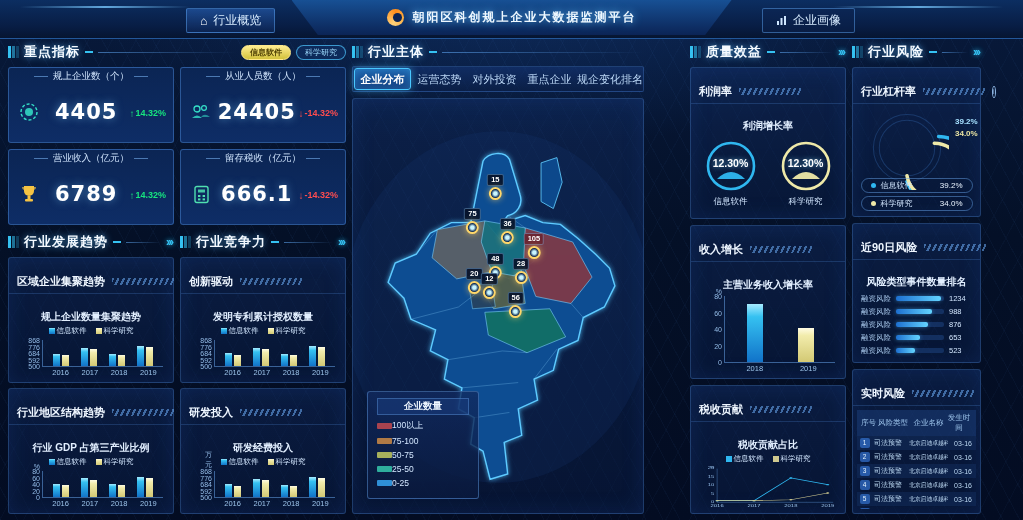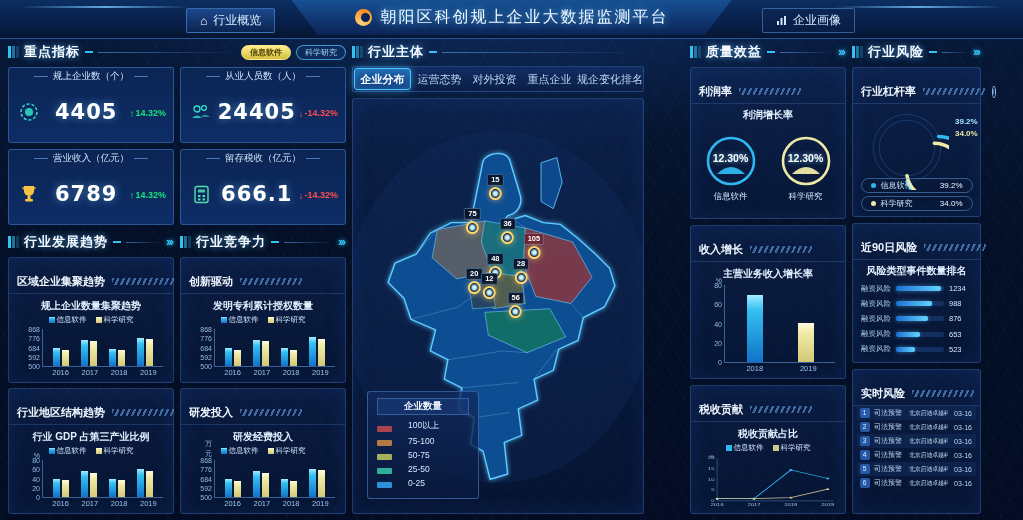--- a/index.html
+++ b/index.html
@@ -15,21 +15,21 @@
     background:linear-gradient(180deg,#0c2e61,#081d44 70%,#061531);
     border-bottom:1px solid rgba(70,150,240,.4);}
   .topbar::before,.topbar::after{content:"";position:absolute;top:6px;width:170px;height:2px;
     background:linear-gradient(90deg,transparent,rgba(120,200,255,.8),transparent);}
   .topbar::before{left:20px;transform:skewX(-30deg);} .topbar::after{right:20px;transform:skewX(30deg);}
   .tb-center{position:absolute;left:50%;top:0;transform:translateX(-50%);width:440px;height:35px;
     display:flex;align-items:center;justify-content:center;gap:9px;
     background:linear-gradient(180deg,#175094,#0b2456);
     clip-path:polygon(0 0,100% 0,94% 100%,6% 100%);
     box-shadow:0 2px 10px rgba(40,130,255,.4);}
-  .tb-title{font-size:16px;font-weight:normal;color:#eef8ff;letter-spacing:2px;
+  .tb-title{font-size:12px;font-weight:bold;color:#eef8ff;letter-spacing:2px;
     text-shadow:0 0 9px rgba(90,190,255,.9);}
   .logo{width:17px;height:17px;border-radius:50%;flex:none;position:relative;
     background:conic-gradient(from 200deg,#ffd27a,#ff8c1a 45%,#f9b24b 75%,#ffd27a);}
   .logo::after{content:"";position:absolute;left:6px;top:4px;width:9px;height:9px;border-radius:50%;background:#0b2456;}
   .tb-nav{position:absolute;top:8px;display:flex;align-items:center;gap:6px;font-size:12px;
     color:#d8ecff;padding:3px 13px;cursor:pointer;border-radius:2px;
     background:linear-gradient(180deg,rgba(45,105,195,.5),rgba(16,45,100,.5));
     border:1px solid rgba(100,175,255,.45);}
   .tb-nav.left{left:186px;} .tb-nav.right{right:168px;background:rgba(12,35,80,.4);}
   .home-glyph{font-size:12px;color:#fff;line-height:1;}
@@ -79,21 +79,21 @@
     font-family:"DejaVu Sans",sans-serif;letter-spacing:1px;margin-top:4px;
     text-shadow:0 0 9px rgba(130,210,255,.5);}
   .stat-delta{font-size:9px;font-weight:bold;display:flex;align-items:center;gap:1px;margin:6px 1px 0 0;white-space:nowrap;}
   .stat-delta .arr{font-size:10px;} .up{color:#17e57f;} .down{color:#ff4d4f;}
   
   .trend-row{display:flex;gap:6px;flex:1;margin-top:7px;min-height:0;}
   .trend-col{flex:1;display:flex;flex-direction:column;min-width:0;}
   .trend-col .card{flex:1;margin-top:5px;}
   
   .vchart{flex:1;display:flex;flex-direction:column;padding:1px 6px 3px;min-height:0;}
-  .chart-title{font-size:10px;font-weight:bold;color:#e2efff;text-align:center;margin-top:4px;flex:none;white-space:nowrap;}
+  .chart-title{font-size:10px;font-weight:bold;color:#e2efff;text-align:center;margin-top:15px;flex:none;white-space:nowrap;}
   .legend{display:flex;justify-content:center;gap:9px;font-size:7.5px;color:#d3e7ff;margin-top:2px;flex:none;}
   .legend .chip{display:inline-block;width:6px;height:6px;margin-right:2px;vertical-align:middle;}
   .plot{flex:1;position:relative;margin:4px 4px 0 27px;min-height:0;
     border-left:1px solid rgba(100,160,230,.55);border-bottom:1px solid rgba(100,160,230,.55);}
   .tick{position:absolute;right:100%;padding-right:3px;transform:translateY(50%);
     font-size:7px;color:#93bbe6;line-height:1;}
   .ylab{position:absolute;right:100%;bottom:100%;padding:0 3px 1px 0;font-size:7px;color:#93bbe6;}
   .groups{position:absolute;inset:0;display:flex;justify-content:space-around;align-items:flex-end;padding:0 4px;}
   .group{display:flex;gap:2px;align-items:flex-end;height:100%;}
   .bar{width:7px;}
@@ -120,21 +120,21 @@
   .m-chip{font-size:7.5px;font-weight:bold;color:#fff;background:rgba(7,18,42,.92);
     border:1px solid rgba(140,200,255,.4);padding:0 3px;border-radius:2px;line-height:10px;}
   .m-pin{width:9px;height:9px;border-radius:50%;border:2px solid #ffd76a;margin-top:1px;
     background:radial-gradient(circle,#c8f5ff 0 26%,rgba(12,40,82,.92) 64%);
     box-shadow:0 0 6px rgba(255,214,106,.6);}
   .map-legend{position:absolute;left:14px;bottom:14px;width:92px;z-index:4;
     background:linear-gradient(180deg,rgba(17,42,95,.78),rgba(10,26,62,.82));
     border:1px solid rgba(100,160,230,.45);border-radius:3px;padding:6px 9px;}
   .ml-title{font-size:9.5px;font-weight:bold;color:#eef6ff;text-align:center;padding:1px 0;
     border:1px solid rgba(100,160,230,.4);background:rgba(25,60,125,.55);margin-bottom:5px;}
-  .ml-row{display:flex;align-items:flex-end;gap:16px;margin:4px 0;font-size:8.5px;color:#d3e7ff;}
+  .ml-row{display:flex;align-items:center;gap:0;margin:4px 0;font-size:8.5px;color:#d3e7ff;}
   .ml-chip{width:15px;height:6px;border-radius:1px;flex:none;}
   
   #card-profit{height:150px;margin-top:5px;} #card-revenue{height:152px;margin-top:6px;}
   #card-tax{flex:1;margin-top:6px;}
   .gauges{flex:1;display:flex;justify-content:space-around;align-items:center;padding:0 2px 4px;}
   .gauge{display:flex;flex-direction:column;align-items:center;gap:3px;}
   .gring{position:relative;width:54px;height:54px;}
   .gval{position:absolute;inset:0 0 6px 0;display:flex;align-items:center;justify-content:center;
     font-size:10.5px;font-weight:bold;color:#fff;text-shadow:0 0 5px rgba(130,220,255,.7);}
   .glabel{font-size:8.5px;color:#d3e7ff;}
@@ -815,20 +815,26 @@
             </div>
             <span class="hval">523</span>
           </div>
         </div>
     </div>
     <div class="card" id="card-rt">
       <div class="card-head">
         <span class="card-title">实时风险</span>
         <span class="hatch"></span>
       </div>
+      <div class="rt-head">
+        <span class="c-no">序号</span>
+        <span class="c-type">风险类型</span>
+        <span class="c-com">企业名称</span>
+        <span class="c-time">发生时间</span>
+      </div>
       <div class="rt-rows" id="rt-rows">
           <div class="rt-row">
             <span class="c-no"><span class="no-badge">1</span></span>
             <span class="c-type">司法预警</span>
             <span class="c-com">北京启迪卓越科技有限公司</span>
             <span class="c-time">03-16</span>
           </div>
           <div class="rt-row">
             <span class="c-no"><span class="no-badge">2</span></span>
             <span class="c-type">司法预警</span>

